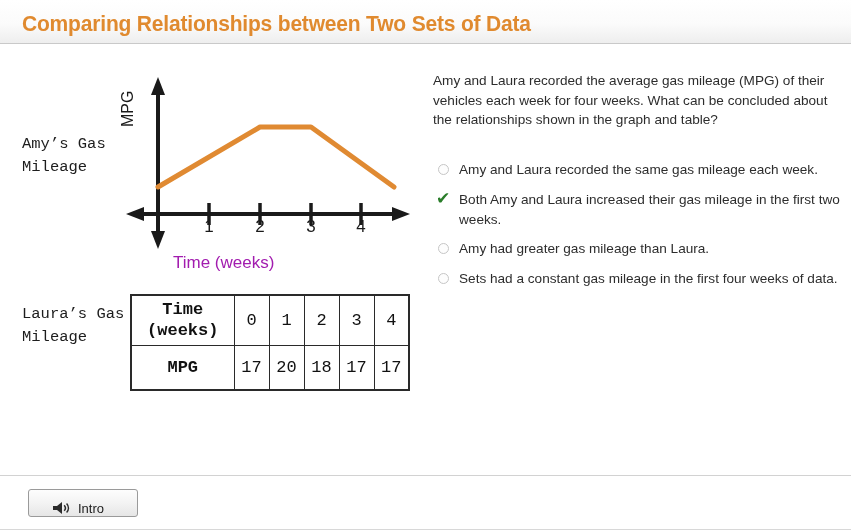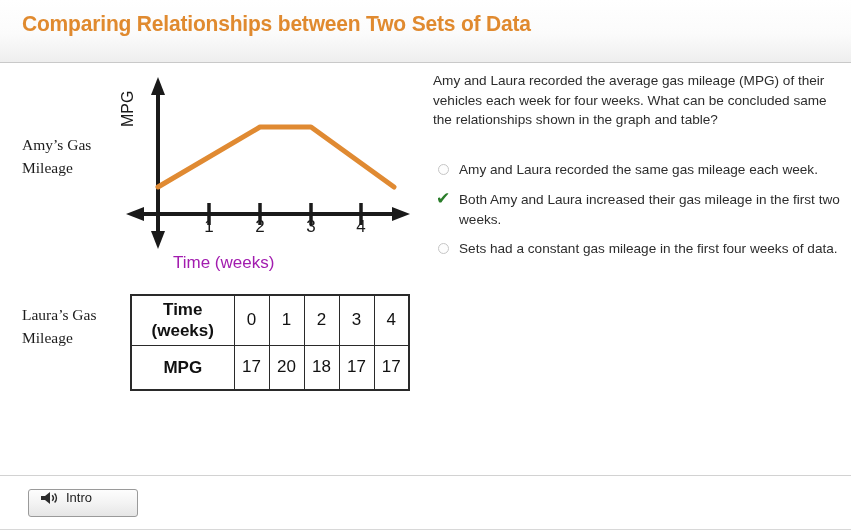--- a/index.html
+++ b/index.html
@@ -14,21 +14,21 @@
     position: relative;
     width: 851px;
     height: 530px;
     background: #ffffff;
   }
 
   
   #header {
     position: absolute;
     left: 0; top: 0;
-    width: 851px; height: 63px;
+    width: 851px; height: 44px;
     background: linear-gradient(180deg, #ffffff 0%, #fbfbfb 55%, #eeeeee 100%);
     border-bottom: 1px solid #c9c9c9;
   }
   #header-title {
     position: absolute;
     left: 22px; top: 11px;
     font-size: 22px;
     font-weight: bold;
     color: #e08a2f;
     letter-spacing: -0.2px;
@@ -43,21 +43,21 @@
     position: absolute;
     left: 0; top: 53px;
     width: 425px; height: 420px;
   }
 
   .side-label {
     position: absolute;
     font-size: 15.5px;
     color: #1d1d1d;
     line-height: 23px;
-    font-family: Liberation Serif, serif;
+    font-family: Liberation Mono, monospace;
   }
   #amy-label { left: 22px; top: 80px; width: 110px; }
   #laura-label { left: 22px; top: 250px; width: 110px; }
 
   
   #chart-area {
     position: absolute;
     left: 120px; top: 18px;
     width: 300px; height: 220px;
   }
@@ -90,21 +90,21 @@
   }
 
   
   #data-table-wrap {
     position: absolute;
     left: 130px; top: 241px;
   }
   table#data-table {
     border-collapse: collapse;
     border: 2px solid #2a2a2a;
-    font-family: Liberation Sans, sans-serif;
+    font-family: Liberation Mono, monospace;
   }
   table#data-table td {
     border: 1px solid #2a2a2a;
     text-align: center;
     font-size: 17px;
     color: #111;
     background: #ffffff;
     padding: 0;
   }
   td.rowhead {
@@ -189,22 +189,22 @@
     background: #ffffff;
   }
   #intro-button {
     position: absolute;
     left: 28px; top: 13px;
     width: 110px; height: 28px;
     border: 1px solid #9a9a9a;
     border-radius: 3px;
     background: linear-gradient(180deg, #fdfdfd 0%, #f3f3f3 50%, #e6e6e6 100%);
     display: flex;
-    align-items: flex-start;
-    padding-left: 10px;
+    align-items: flex-end;
+    padding-left: 22px;
     cursor: pointer;
   }
   #speaker-icon { flex: 0 0 auto; width: 20px; height: 16px; }
   #intro-label {
     margin-left: 7px;
     font-size: 13px;
     color: #1a1a1a;
     font-family: "Liberation Sans", sans-serif;
   }
   #footer-bottom-line {
@@ -285,38 +285,44 @@
             <td class="datacell">17</td>
             <td class="datacell">17</td>
           </tr>
         </tbody>
       </table>
     </div>
   </div>
 
   <div id="right-panel">
 
-    <div id="question-text">Amy and Laura recorded the average gas mileage (MPG) of their vehicles each week for four weeks. What can be concluded same the relationships shown in the graph and table?</div>
+    <div id="question-text">Amy and Laura recorded the average gas mileage (MPG) of their vehicles each week for four weeks. What can be concluded about the relationships shown in the graph and table?</div>
 
     <div id="options">
 
       <div class="option-row">
         <div class="marker">
           <div class="radio-circle"></div>
         </div>
         <div class="option-text">Amy and Laura recorded the same gas mileage each week.</div>
       </div>
 
       <div class="option-row">
         <div class="marker">
           <div class="check-mark">✔</div>
         </div>
         <div class="option-text">Both Amy and Laura increased their gas mileage in the first two weeks.</div>
       </div>
 
+      <div class="option-row">
+        <div class="marker">
+          <div class="radio-circle"></div>
+        </div>
+        <div class="option-text">Amy had greater gas mileage than Laura.</div>
+      </div>
 
       <div class="option-row">
         <div class="marker">
           <div class="radio-circle"></div>
         </div>
         <div class="option-text">Sets had a constant gas mileage in the first four weeks of data.</div>
       </div>
 
     </div>
   </div>

